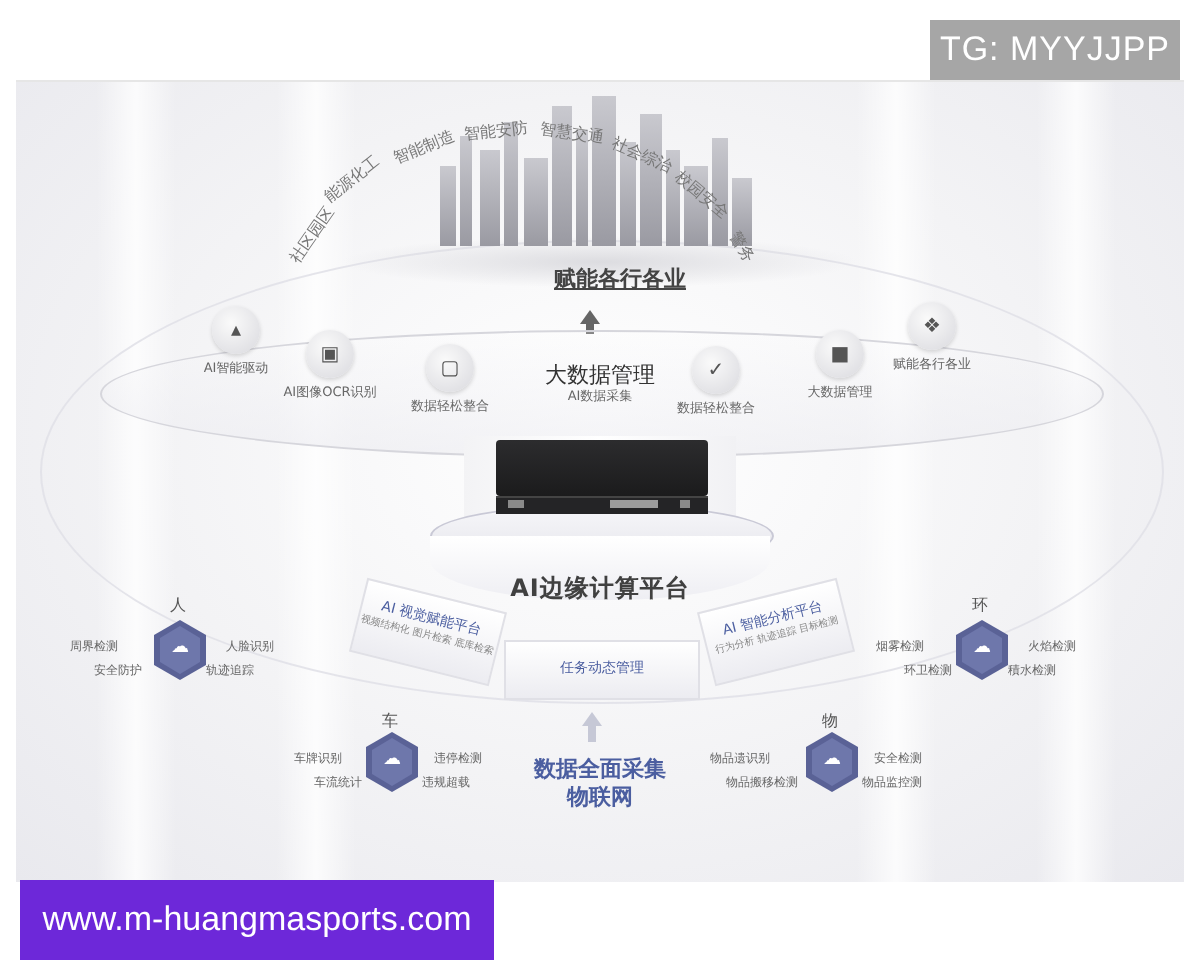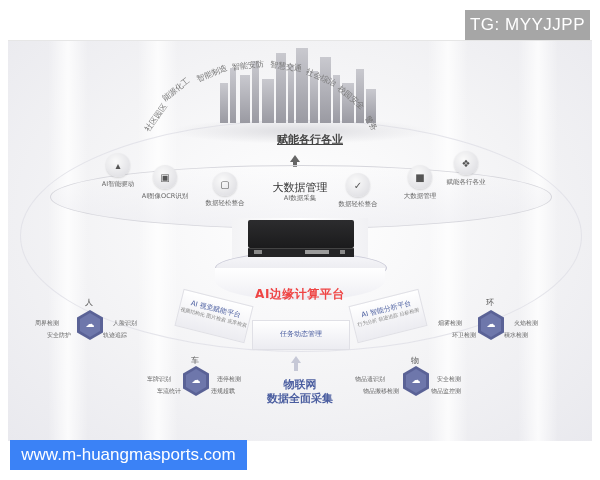--- a/index.html
+++ b/index.html
@@ -6,22 +6,22 @@
   body { width:600px; height:480px; background:#ffffff; position:relative; overflow:hidden;
          font-family: "DejaVu Sans", sans-serif; color:#555; }
   .canvas { position:absolute; left:8px; top:40px; width:584px; height:400px;
             background: radial-gradient(ellipse at 50% 45%, #ffffff 0%, #f3f3f5 55%, #e9e9ee 100%);
             border-top:1px solid #e6e6e6; overflow:hidden; }
   .streak { position:absolute; top:0; bottom:0; width:40px;
             background:linear-gradient(90deg, rgba(255,255,255,0), rgba(255,255,255,0.8), rgba(255,255,255,0)); }
   .watermark-tg { position:absolute; right:10px; top:10px; width:125px; height:30px;
             background:#a6a6a6; color:#fff; font-family:"Liberation Sans", sans-serif; font-size:17px;
             display:flex; align-items:center; justify-content:center; letter-spacing:0.5px; }
-  .watermark-url { position:absolute; left:10px; top:440px; width:237px; height:30px;
-            background:#3b82f6; color:#fff; font-family:"Liberation Sans", sans-serif; font-size:17px;
+  .watermark-url { position:absolute; left:10px; top:440px; width:237px; height:40px;
+            background:#6d28d9; color:#fff; font-family:"Liberation Sans", sans-serif; font-size:17px;
             display:flex; align-items:center; justify-content:center; }
   
   .city-arc { position:absolute; left:200px; top:35px; width:200px; height:100px; }
   .bldg { position:absolute; bottom:12px; background:linear-gradient(180deg,#c9c9cf,#9a9aa2); }
   .city-base { position:absolute; left:170px; top:118px; width:260px; height:26px;
             background:radial-gradient(ellipse at 50% 50%, #dcdce0 0%, rgba(230,230,235,0) 70%); }
   .ind { position:absolute; font-size:8px; color:#777; white-space:nowrap; transform-origin:center; }
   .ind-title { position:absolute; left:240px; top:132px; width:140px; text-align:center;
             font-size:11px; font-weight:bold; color:#444;text-decoration:underline; }
   .up-arrow { position:absolute; width:0; height:0; border-left:5px solid transparent;
@@ -40,21 +40,21 @@
   
   .pillar { position:absolute; left:232px; top:218px; width:136px; height:60px; background:linear-gradient(90deg,#f3f3f5,#ffffff,#f1f1f4); }
   .device { position:absolute; left:248px; top:220px; width:106px; height:28px; background:linear-gradient(180deg,#2c2c2e,#1b1b1c);
             border-radius:2px; }
   .device-front { position:absolute; left:248px; top:248px; width:106px; height:8px; background:#242426; border-top:1px solid #444; }
   .port { position:absolute; top:250px; height:4px; background:#8a8a8a; }
   .stage1 { position:absolute; left:215px; top:252px; width:170px; height:30px; border-radius:50%;
             background:linear-gradient(180deg,#f7f7fa,#e4e4ea); border:1px solid #c9c9d6; }
   .stage2 { position:absolute; left:215px; top:268px; width:170px; height:32px;
             background:linear-gradient(180deg,#ffffff,#eeeef3); border-radius:0 0 80px 80px / 0 0 20px 20px; }
-  .platform { position:absolute; left:215px; top:286px; width:170px; text-align:center; font-size:12px; color:#ef4444; font-weight:bold; letter-spacing:0.5px; }
+  .platform { position:absolute; left:215px; top:286px; width:170px; text-align:center; font-size:12px; color:#404040; font-weight:bold; letter-spacing:0.5px; }
   .seg { position:absolute; background:linear-gradient(180deg,#ffffff,#ececf1); border:1px solid #e0e0e6; font-size:7px; color:#4b5ea0; text-align:center; }
   .seg small { display:block; font-size:5px; color:#888; }
   
   .hexwrap { position:absolute; width:180px; height:70px; }
   .hex { position:absolute; width:26px; height:30px; background:#5a6296;
             clip-path:polygon(50% 0,100% 25%,100% 75%,50% 100%,0 75%,0 25%); }
   .hex::after { content:""; position:absolute; left:3px; top:3px; right:3px; bottom:3px; background:#6e77ab;
             clip-path:polygon(50% 0,100% 25%,100% 75%,50% 100%,0 75%,0 25%); }
   .hex-ic { position:absolute; z-index:2; color:#fff; font-size:9px; width:26px; text-align:center; }
   .hx-t { position:absolute; font-size:8px; color:#555; }
@@ -196,17 +196,17 @@
   <div class="hx-l" style="left:-30px;top:20px">物品遗识别</div>
   <div class="hx-l" style="left:52px;top:20px">安全检测</div>
   <div class="hx-l" style="left:-22px;top:32px">物品搬移检测</div>
   <div class="hx-l" style="left:46px;top:32px">物品监控测</div>
 </div>
 
 <div class="up-arrow" style="left:291px;top:356px;border-bottom-color:#c6c8d6"></div>
 <div class="up-stem" style="left:294px;top:363px;background:#c6c8d6;height:8px"></div>
 
 <div class="iot">
+  <div>数据全面采集</div>
   <div>物联网</div>
-  <div>数据全面采集</div>
 </div>
 
 <div class="watermark-url">www.m-huangmasports.com</div>
 
 </body></html>

